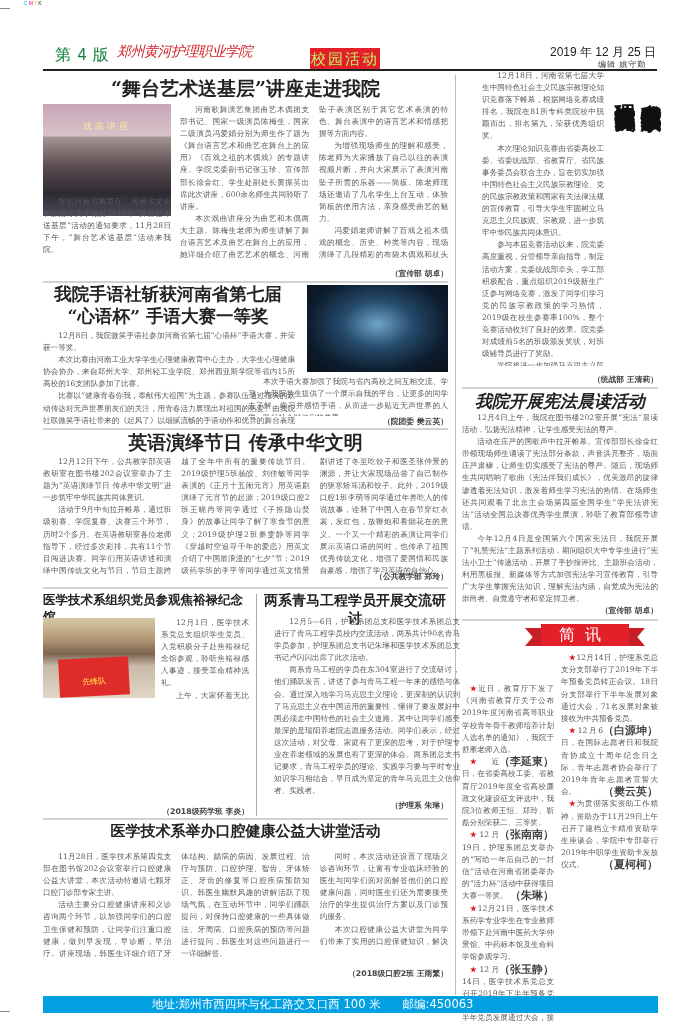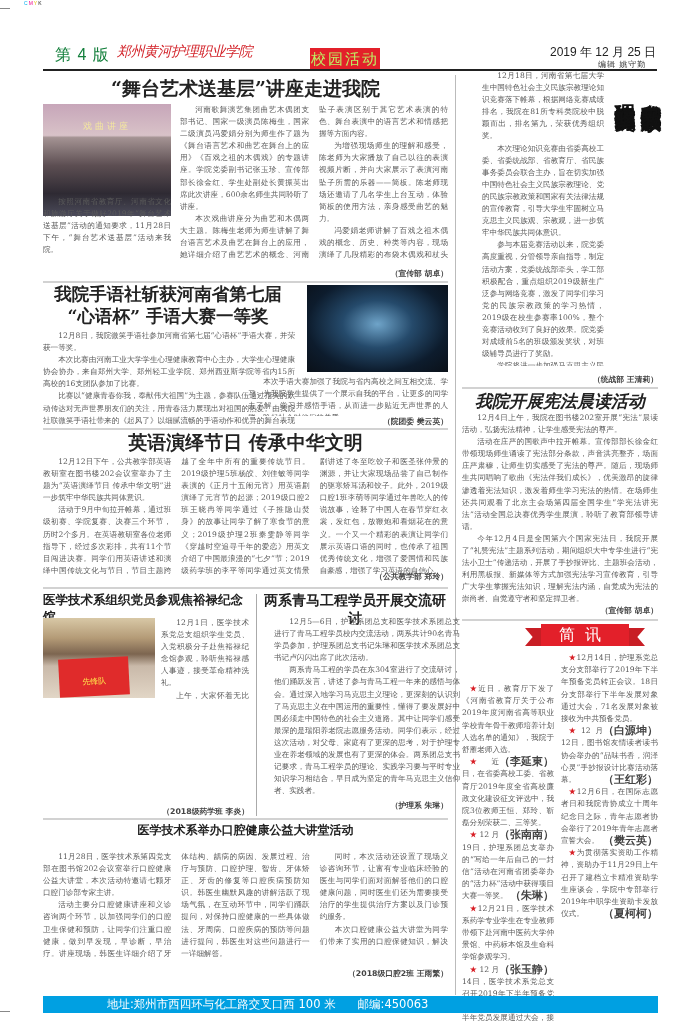--- a/index.html
+++ b/index.html
@@ -40,21 +40,21 @@
   .brief-banner .rib { position:absolute; top:4px; width:22px; height:18px; background:#c81e25; }
   .brief-banner .rib.l { left:0; clip-path: polygon(0 0, 100% 0, 100% 100%, 0 100%, 35% 50%); }
   .brief-banner .rib.r { right:0; clip-path: polygon(0 0, 100% 0, 65% 50%, 100% 100%, 0 100%); }
   .brief-banner .mid { position:absolute; left:16px; top:0; width:88px; height:22px; background:#e3202a; color:#fff; font: 16px "Liberation Sans", sans-serif; letter-spacing:10px; text-align:center; line-height:22px; }
 
   .brief-col { position:absolute; font-size:7.6px; line-height:12.2px; color:#5a5a5a; text-align:justify; }
   .brief-item { text-indent: 1em; }
   .brief-item .star { color:#d81f26; }
   .brief-item .auth { float:right; font-weight:bold; color:#444; font-family:"DejaVu Sans", sans-serif; font-size:11px; text-indent:0; }
 
-  .footer { position:absolute; left:43px; top:996px; width:615px; height:17px; background:#00a0e2; color:#fff; font: 11.5px "DejaVu Sans", sans-serif; line-height:17px; padding-left:64px; white-space:pre; }
+  .footer { position:absolute; left:43px; top:996px; width:615px; height:17px; background:#00a0e2; color:#fff; font: 11.5px "DejaVu Sans", sans-serif; line-height:17px; padding-left:109px; white-space:pre; }
   .sec-hr { position:absolute; height:2px; background:#d2d2d2; }
 </style>
 </head>
 <body>
 
 <div class="cmyk"><span>C</span><span>M</span><span>Y</span><span>K</span></div>
 <div class="crop-l"></div>
 <div class="crop-b"></div>
 
 <div class="masthead">
@@ -142,21 +142,21 @@
 
 <div class="title" style="left:262px;top:592px;width:186px;font-size:14px;">两系青马工程学员开展交流研讨</div>
 <div class="body-txt" style="left:262px;top:616px;width:186px;height:182px;margin-left:12px;">
     <p>12月5—6日，护理系团总支和医学技术系团总支进行了青马工程学员校内交流活动，两系共计90名青马学员参加，护理系团总支书记朱琳和医学技术系团总支书记卢闪闪出席了此次活动。</p>
     <p>两系青马工程的学员在东304室进行了交流研讨，他们踊跃发言，讲述了参与青马工程一年来的感悟与体会。通过深入地学习马克思主义理论，更深刻的认识到了马克思主义在中国运用的重要性，懂得了要发展好中国必须走中国特色的社会主义道路。其中让同学们感受最深的是瑞阳养老院志愿服务活动。同学们表示，经过这次活动，对父母、家庭有了更深的思考，对于护理专业在养老领域的发展也有了更深的体会。两系团总支书记要求，青马工程学员的理论、实践学习要与平时专业知识学习相结合，早日成为坚定的青年马克思主义信仰者、实践者。</p>
     <p>通过这次交流活动，同学们正确认识到自己的不足，在不断交流学习中共同进步。</p>
   </div>
 <div class="byline" style="left:370px;top:800px;width:78px;">（护理系  朱琳）</div>
 <div class="sec-hr" style="left:43px;top:818px;width:405px;"></div>
 
-<div class="title" style="left:43px;top:822px;width:405px;font-size:12px;font-family:'DejaVu Sans',sans-serif;">医学技术系举办口腔健康公益大讲堂活动</div>
+<div class="title" style="left:43px;top:822px;width:405px;font-size:15px;font-family:'DejaVu Sans',sans-serif;">医学技术系举办口腔健康公益大讲堂活动</div>
 <div class="body-txt cols3" style="left:43px;top:851px;width:405px;height:120px;">
     <p>11月28日，医学技术系第四党支部在图书馆202会议室举行口腔健康公益大讲堂，本次活动特邀请七颗牙口腔门诊部专家主讲。</p>
     <p>活动主要分口腔健康讲座和义诊咨询两个环节，以加强同学们的口腔卫生保健和预防，让同学们注重口腔健康，做到早发现，早诊断，早治疗。讲座现场，韩医生详细介绍了牙体结构、龋病的病因、发展过程、治疗与预防、口腔护理、智齿、牙体矫正、牙齿的修复等口腔疾病预防知识。韩医生幽默风趣的讲解活跃了现场气氛，在互动环节中，同学们踊跃提问，对保持口腔健康的一些具体做法、牙周病、口腔疾病的预防等问题进行提问，韩医生对这些问题进行一一详细解答。</p>
     <p>同时，本次活动还设置了现场义诊咨询环节，让富有专业临床经验的医生与同学们面对面解答他们的口腔健康问题，同时医生们还为需要接受治疗的学生提供治疗方案以及门诊预约服务。</p>
     <p>本次口腔健康公益大讲堂为同学们带来了实用的口腔保健知识，解决了大家在口腔健康保健方面的疑虑和困惑，同学们受益匪浅。</p>
   </div>
 <div class="byline" style="left:320px;top:968px;width:128px;">（2018级口腔2班  王雨繁）</div>
 
 <div class="brief-banner">
   <div class="rib l"></div>
@@ -167,18 +167,17 @@
 <div class="brief-col" style="left:462px;top:683px;width:92px;height:340px;overflow:hidden;">
   <p class="brief-item"><span class="star">★</span><span>近日，教育厅下发了《河南省教育厅关于公布2019年度河南省高等职业学校青年骨干教师培养计划人选名单的通知》，我院于舒雁老师入选。</span><span class="auth">（李延東）</span></p>
   <p class="brief-item"><span class="star">★</span><span>近日，在省委高校工委、省教育厅2019年度全省高校廉政文化建设征文评选中，我院3位教师王恒、郑玲、靳磊分别荣获二、三等奖。</span><span class="auth">（张南南）</span></p>
   <p class="brief-item"><span class="star">★</span><span>12月19日，护理系团总支举办的“写给一年后自己的一封信”活动在河南省团委举办的“活力杯”活动中获得项目大赛一等奖。</span><span class="auth">（朱琳）</span></p>
   <p class="brief-item"><span class="star">★</span><span>12月21日，医学技术系药学专业学生在专业教师带领下赴河南中医药大学仲景馆、中药标本馆及生命科学馆参观学习。</span><span class="auth">（张玉静）</span></p>
   <p class="brief-item"><span class="star">★</span><span>12月14日，医学技术系党总支召开2019年下半年预备党员转正大会。18日召开下半年党员发展通过大会，接收邓晓宇等21位同志为中共预备党员。</span></p>
 </div>
 
 <div class="brief-col" style="left:561px;top:652px;width:97px;height:340px;overflow:hidden;">
   <p class="brief-item"><span class="star">★</span><span>12月14日，护理系党总支分支部举行了2019年下半年预备党员转正会议。18日分支部举行下半年发展对象通过大会，71名发展对象被接收为中共预备党员。</span><span class="auth">（白源坤）</span></p>
-  <p class="brief-item"><span class="star">★</span><span>12月12日，图书馆友情读者读书协会举办的“品味书香，润泽心灵”手抄报设计比赛活动落幕。</span><span class="auth">（王红彩）</span></p>
   <p class="brief-item"><span class="star">★</span><span>12月6日，在国际志愿者日和我院青协成立十周年纪念日之际，青年志愿者协会举行了2019年青年志愿者宣誓大会。</span><span class="auth">（樊云英）</span></p>
   <p class="brief-item"><span class="star">★</span><span>为贯彻落实资助工作精神，资助办于11月29日上午召开了建档立卡精准资助学生座谈会，学院中专部举行2019年中职学生资助卡发放仪式。</span><span class="auth">（夏柯柯）</span></p>
 </div>
 
 <div class="footer"><span>地址:郑州市西四环与化工路交叉口西 100 米</span>      <span>邮编:450063</span></div>
 
 </body></html>

